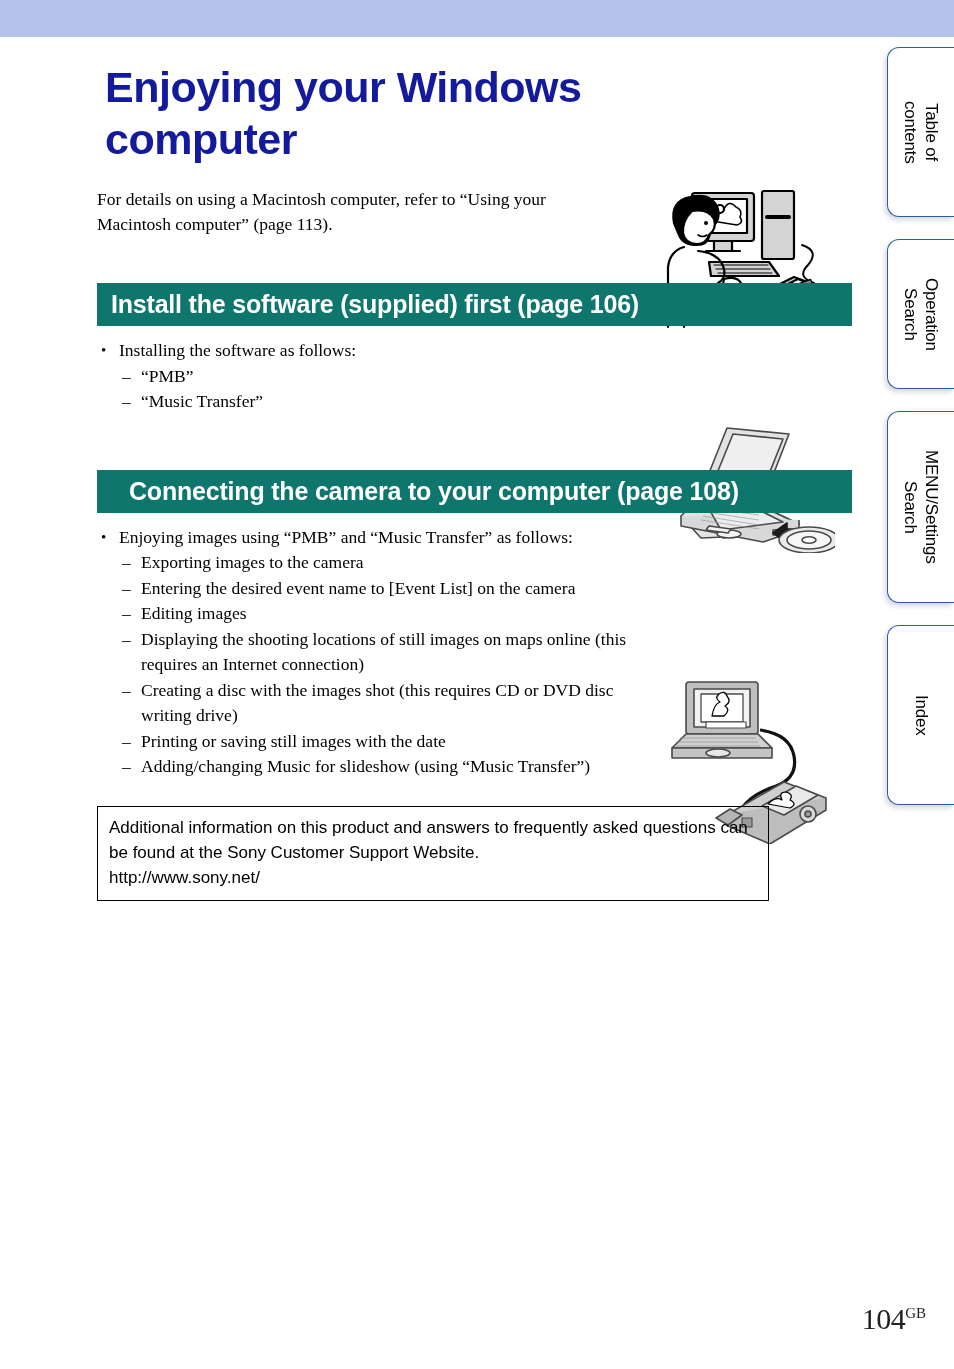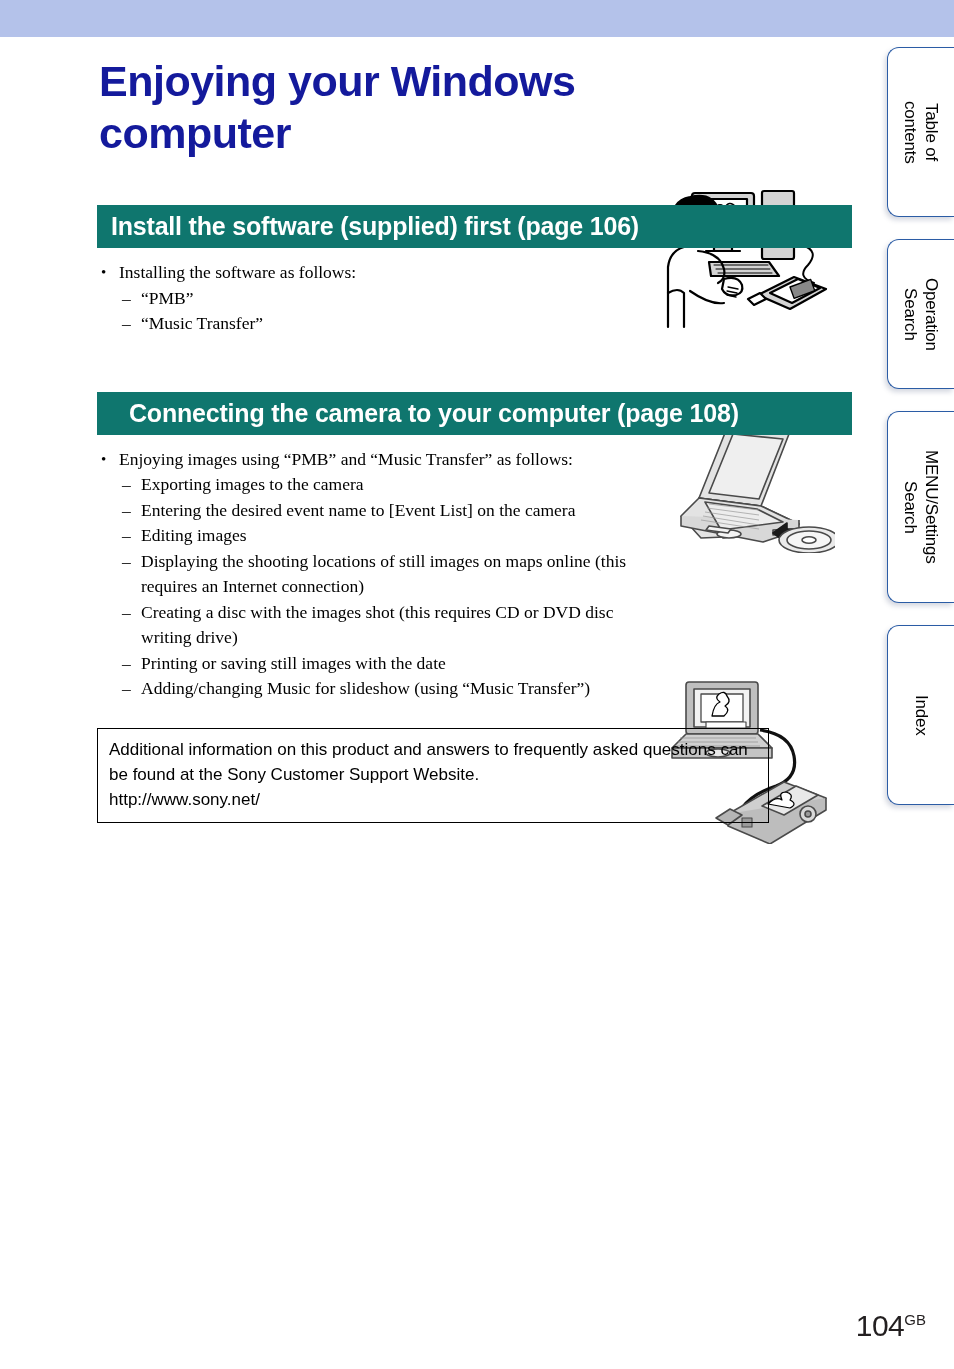--- a/index.html
+++ b/index.html
@@ -34,21 +34,21 @@
   }
 
   
   #page-title {
     font-family: "Liberation Sans", "DejaVu Sans", sans-serif;
     font-weight: bold;
     font-size: 43px;
     line-height: 52px;
     color: #141a9c;
     letter-spacing: -0.5px;
-    margin: 2px;
+    margin: 8px;
     padding-top: 16px;
     width: 600px;
   }
 
   
   #intro-paragraph {
     font-size: 17.5px;
     line-height: 25px;
     color: #000;
     width: 520px;
@@ -118,22 +118,22 @@
     font-size: 17px;
     line-height: 25px;
     color: #000;
   }
   #info-box div { white-space: normal; }
 
   
   #page-number {
     position: absolute;
     right: 28px;
-    bottom: 26px;
-    font-family: Liberation Sans, sans-serif;
+    bottom: 33px;
+    font-family: Liberation Serif, serif;
     font-size: 30px;
     color: #231f20;
     letter-spacing: -0.5px;
   }
   #page-number .suffix {
     font-size: 15px;
     vertical-align: super;
     letter-spacing: 0;
   }
 
@@ -298,20 +298,21 @@
 
       <path d="M48 146 l14 -9 l12 6 l-14 10 z" fill="#b5b5b5"></path>
     </g>
   </svg>
 </div>
 
 <div id="content">
 
   <h1 id="page-title">Enjoying your Windows computer</h1>
 
+  <p id="intro-paragraph">For details on using a Macintosh computer, refer to “Using your Macintosh computer” (page 113).</p>
 
   <div class="section-bar" id="section-install">Install the software (supplied) first (page 106)</div>
 
   <ul class="bullet-list">
     <li class="bullet-item">
       <span>Installing the software as follows:</span>
       <ul class="sub-list">
         <li class="sub-item">“PMB”</li>
         <li class="sub-item">“Music Transfer”</li>
       </ul>

